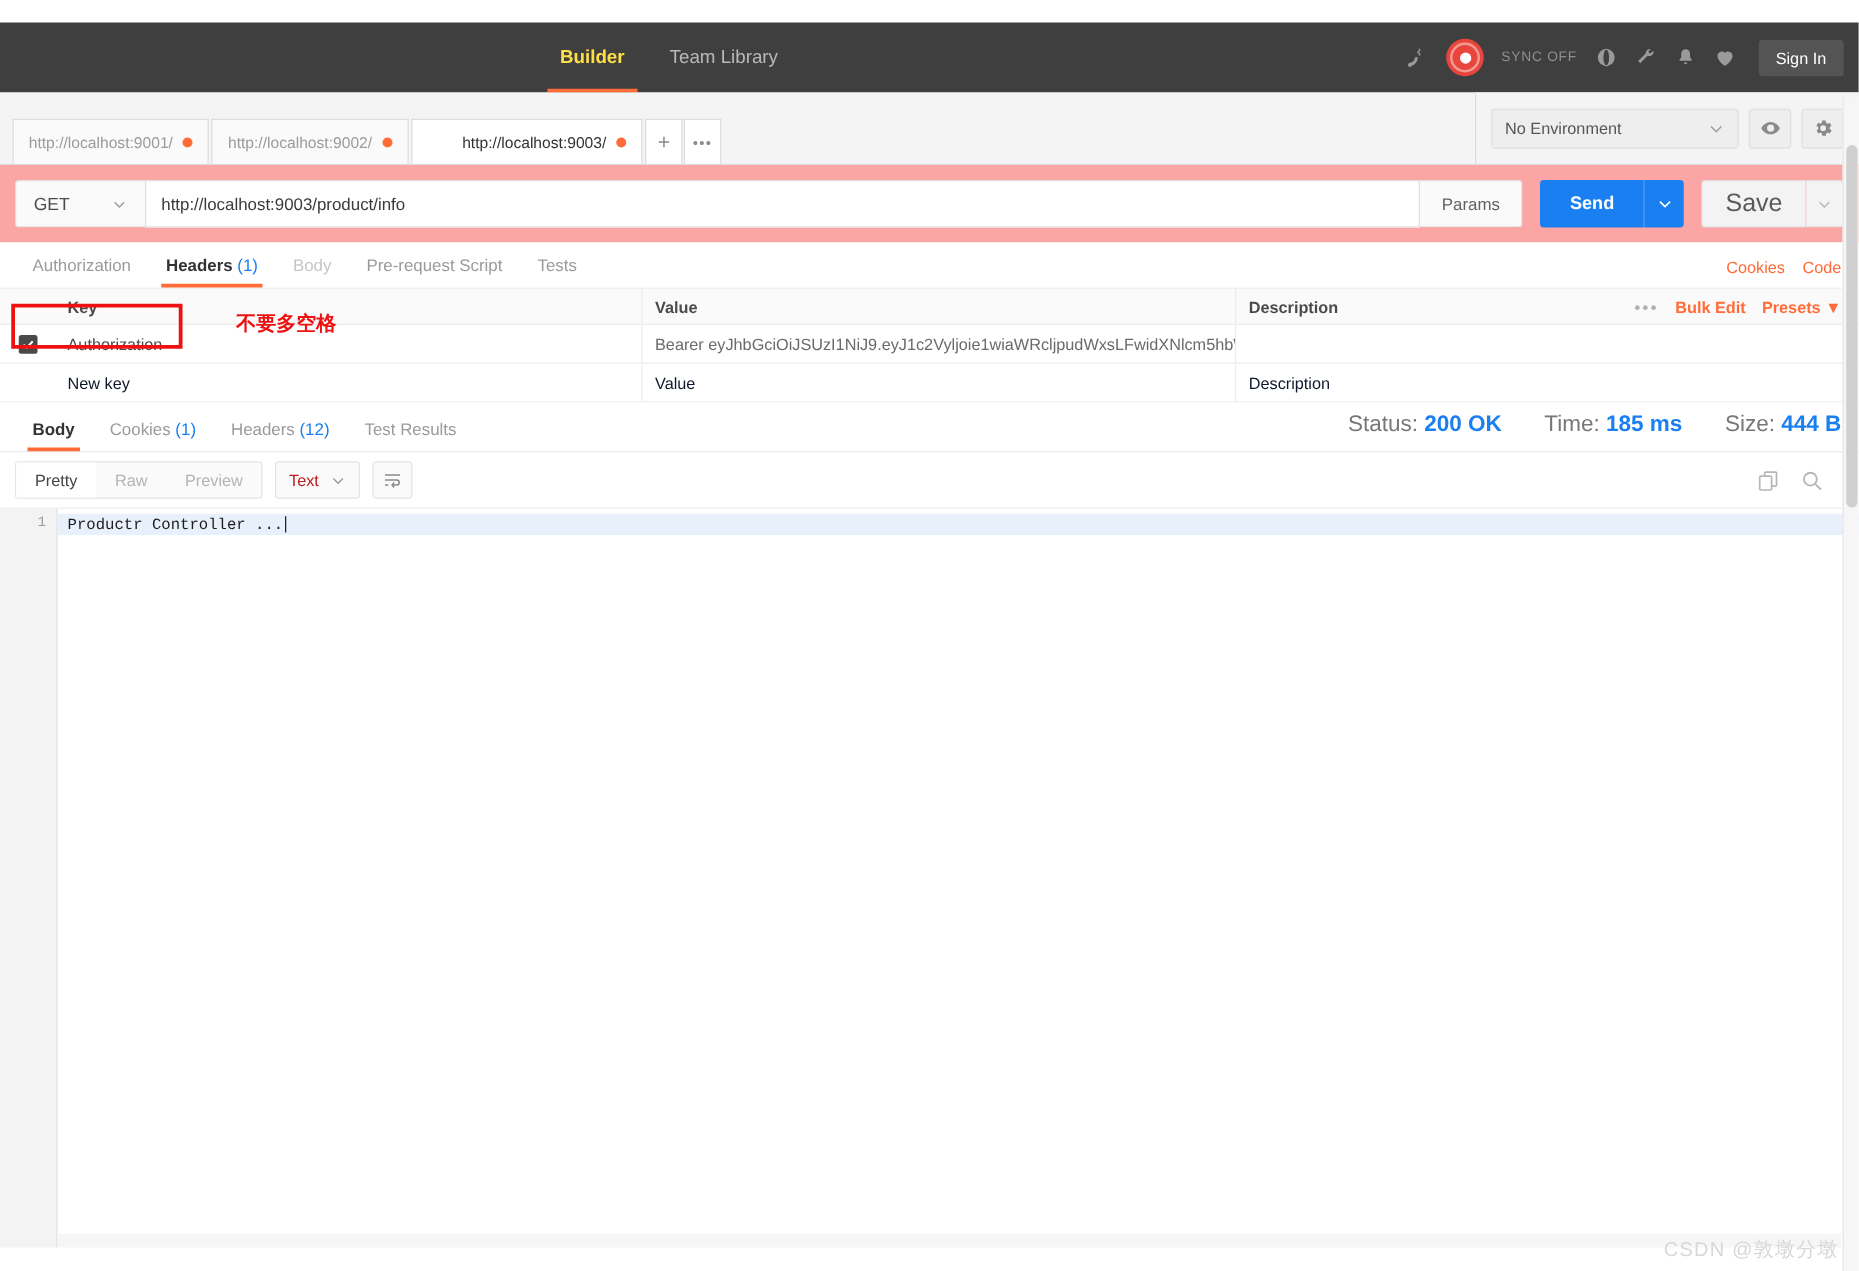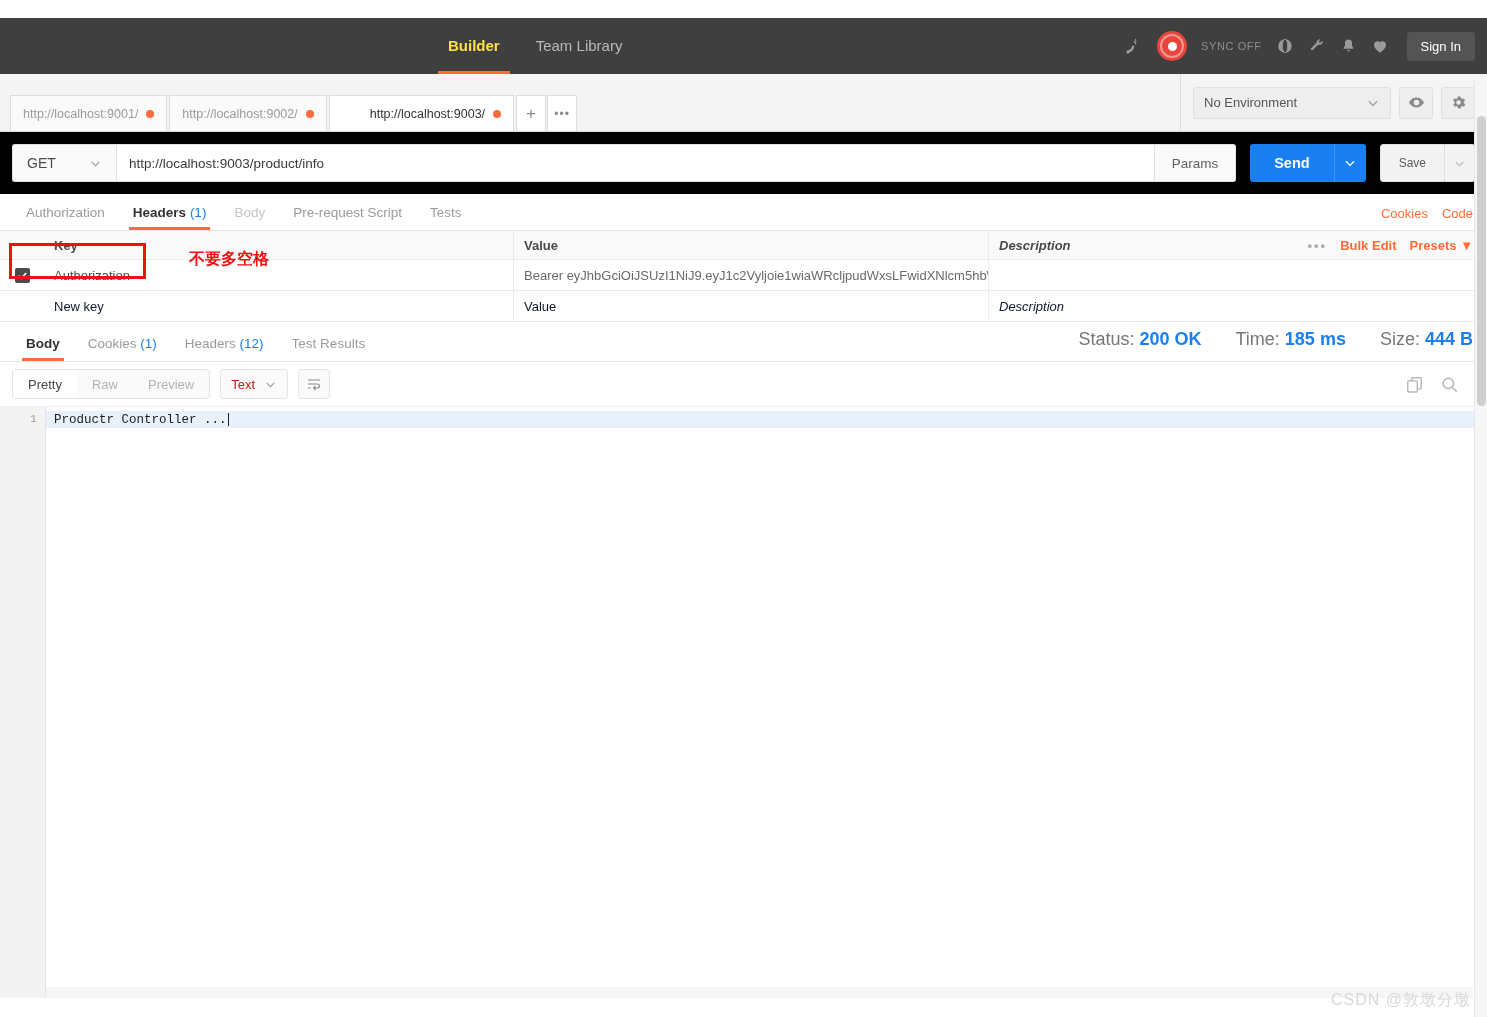--- a/index.html
+++ b/index.html
@@ -80,21 +80,21 @@
     border-radius: 3px; display: flex; align-items: center; justify-content: space-between;
     padding: 0 10px; font-size: 13px; color: #555555; cursor: pointer;
   }
   .sq-btn {
     width: 34px; height: 32px; background: #eeeeee; border: 1px solid #e0e0e0;
     border-radius: 3px; display: flex; align-items: center; justify-content: center;
     color: #8a8a8a; cursor: pointer;
   }
 
   
-  .urlrow { height: 62px; display: flex; align-items: center; padding: 0 12px; gap: 0; background:#000000; }
+  .urlrow { height: 62px; display: flex; align-items: center; padding: 0 12px; gap: 0; background:#fca5a5; }
   .method-box {
     width: 104px; height: 38px; border: 1px solid #e0e0e0; border-right: none;
     border-radius: 3px 0 0 3px; background: #fafafa;
     display: flex; align-items: center; justify-content: space-between;
     padding: 0 14px; font-size: 14px; color: #4b4b4b; cursor: pointer;
   }
   .url-input {
     flex: 1; height: 38px; border: 1px solid #e0e0e0; background: #ffffff;
     display: flex; align-items: center; padding: 0 12px;
     font-size: 13.5px; color: #3a3a3a; cursor: text;
@@ -112,21 +112,21 @@
   }
   .send-caret {
     background: #1a7ff0; width: 32px; height: 38px;
     display: flex; align-items: center; justify-content: center;
     border-left: 1px solid #3f93f3; border-radius: 0 3px 3px 0;
     color: #ffffff; cursor: pointer;
   }
   .save-group { display: flex; margin-left: 14px; }
   .save-btn {
     background: #f3f3f3; border: 1px solid #e0e0e0; color: #5a5a5a;
-    font-size: 12px; height: 38px; padding: 0 18px;
+    font-size: 20px; height: 38px; padding: 0 18px;
     display: flex; align-items: center; border-radius: 3px 0 0 3px; cursor: pointer;
   }
   .save-caret {
     background: #f3f3f3; border: 1px solid #e0e0e0; border-left: none;
     width: 30px; height: 38px; display: flex; align-items: center; justify-content: center;
     color: #a8a8a8; border-radius: 0 3px 3px 0; cursor: pointer;
   }
 
   
   .reqtabs {
@@ -150,21 +150,21 @@
   .link-orange { color: #ff6c37; font-size: 13px; cursor: pointer; }
 
   
   .htable { border-top: 1px solid #e6e6e6; font-size: 13px; background:#fff; }
   .hrow { display: flex; align-items: stretch; min-height: 31px; border-bottom: 1px solid #ececec; }
   .hrow.head { background: #fafafa; font-weight: bold; color: #4a4a4a; min-height: 29px; }
   .hcell { display: flex; align-items: center; padding: 0 10px; border-right: 1px solid #ececec; }
   .c-chk { width: 44px; justify-content: center; border-right: none; }
   .c-key { width: 470px; }
   .c-val { width: 475px; }
-  .c-desc { flex: 1; border-right: none; font-style: italic; }
+  .c-desc { flex: 1; border-right: none; }
   .c-actions {
     width: 190px; display: flex; align-items: center; justify-content: flex-end;
     gap: 13px; padding-right: 14px; border-right: none;
   }
   .checkbox {
     width: 15px; height: 15px; background: #4a4a4a; border-radius: 2px;
     display: flex; align-items: center; justify-content: center; cursor: pointer;
   }
   .checkbox svg { display: block; }
   .ph { color: #0f172a; }

